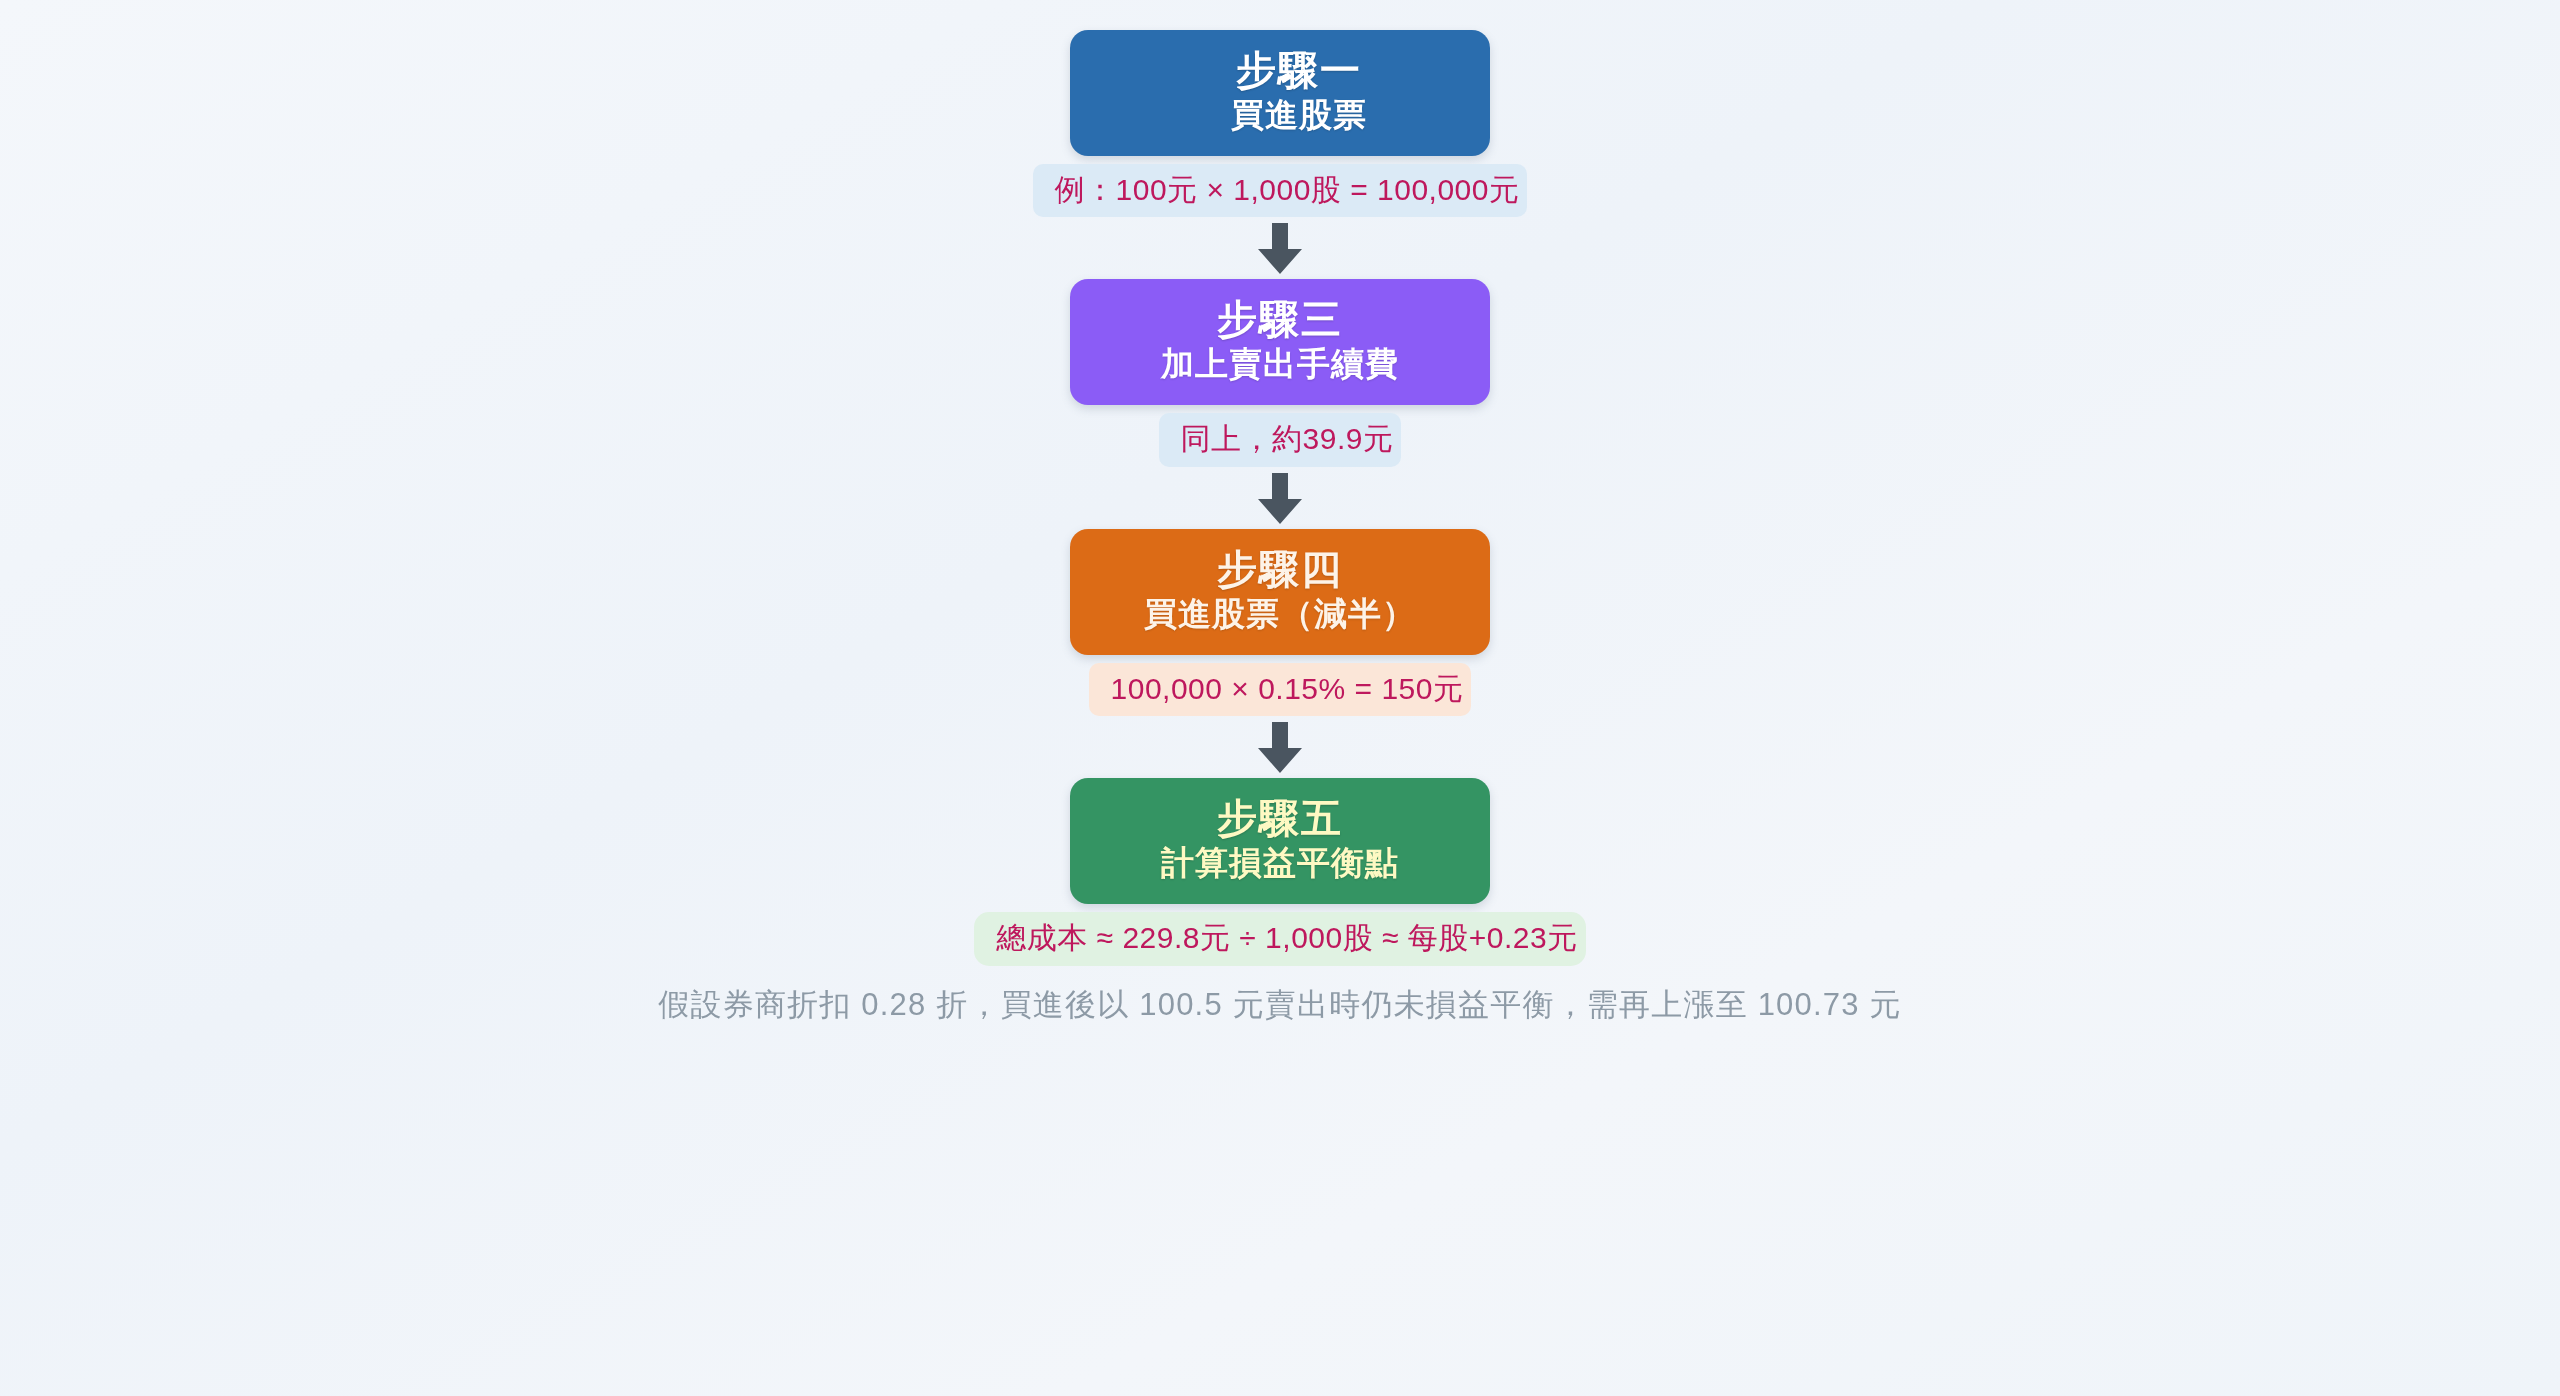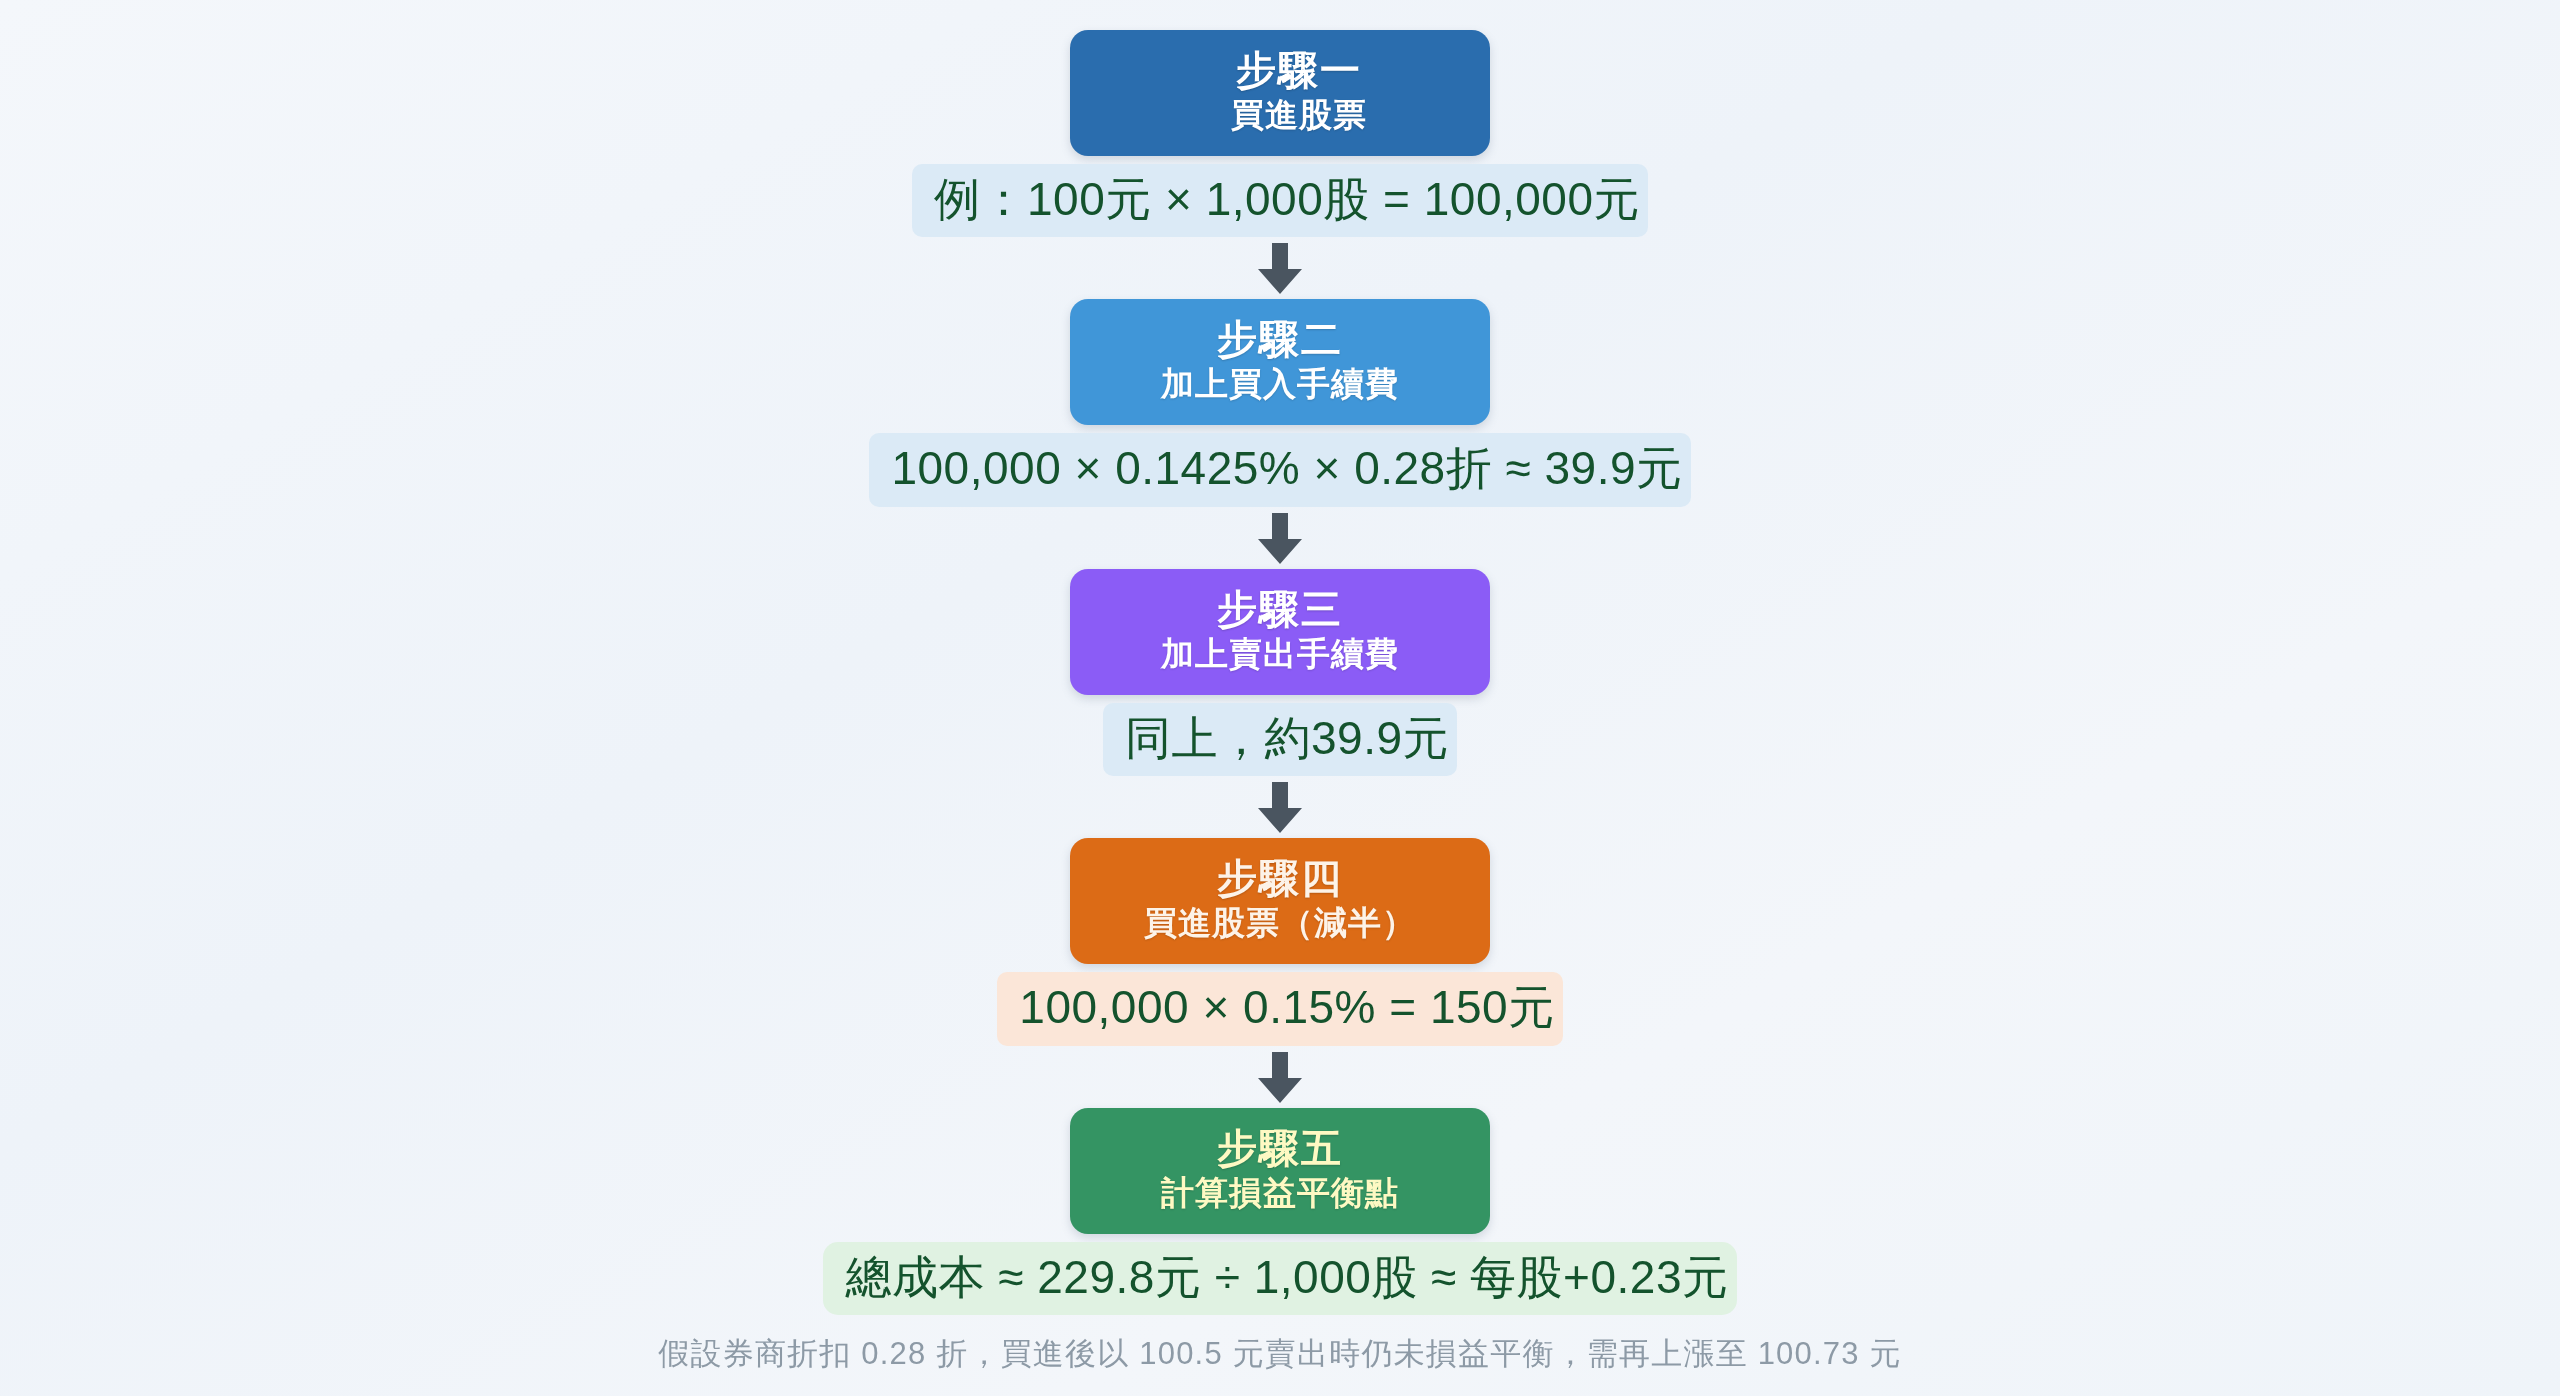--- a/index.html
+++ b/index.html
@@ -97,22 +97,22 @@
   .c-orange .step-title,
   .c-orange .step-sub { color: #fdf3e8; }
   .c-green  .step-title,
   .c-green  .step-sub  { color: #fef9c3; }
 
   
   .caption {
     margin-top: 8px;
     border-radius: 10px;
     padding: 7px 8px 9px 22px;
-    font-size: 46px;
-    color: #14532d;
+    font-size: 30px;
+    color: #be185d;
     white-space: nowrap;
     letter-spacing: 0.5px;
     line-height: 1.25;
   }
 
   .cap-blue   { background: #dbeaf6; }
   .cap-blue-l { background: #dbeaf6; }
   .cap-peach  { background: #fbe6d8; }
   .cap-green  { background: #e0f2e2; border-radius: 15px; }
 
@@ -149,32 +149,20 @@
         <div class="step-sub">買進股票</div>
       </div>
       <div class="caption cap-blue">例：100元 × 1,000股 = 100,000元</div>
       <div class="arrow">
         <svg viewBox="0 0 46 52" xmlns="http://www.w3.org/2000/svg">
           <path d="M15 0 H31 V26 H45 L23 51 L1 26 H15 Z" fill="#4a5560"></path>
         </svg>
       </div>
     </div>
 
-    <div class="step-group">
-      <div class="step-box c-blue">
-        <div class="step-title">步驟二</div>
-        <div class="step-sub">加上買入手續費</div>
-      </div>
-      <div class="caption cap-blue">100,000 × 0.1425% × 0.28折 ≈ 39.9元</div>
-      <div class="arrow">
-        <svg viewBox="0 0 46 52" xmlns="http://www.w3.org/2000/svg">
-          <path d="M15 0 H31 V26 H45 L23 51 L1 26 H15 Z" fill="#4a5560"></path>
-        </svg>
-      </div>
-    </div>
 
     <div class="step-group">
       <div class="step-box c-blue2">
         <div class="step-title">步驟三</div>
         <div class="step-sub">加上賣出手續費</div>
       </div>
       <div class="caption cap-blue-l">同上，約39.9元</div>
       <div class="arrow">
         <svg viewBox="0 0 46 52" xmlns="http://www.w3.org/2000/svg">
           <path d="M15 0 H31 V26 H45 L23 51 L1 26 H15 Z" fill="#4a5560"></path>

